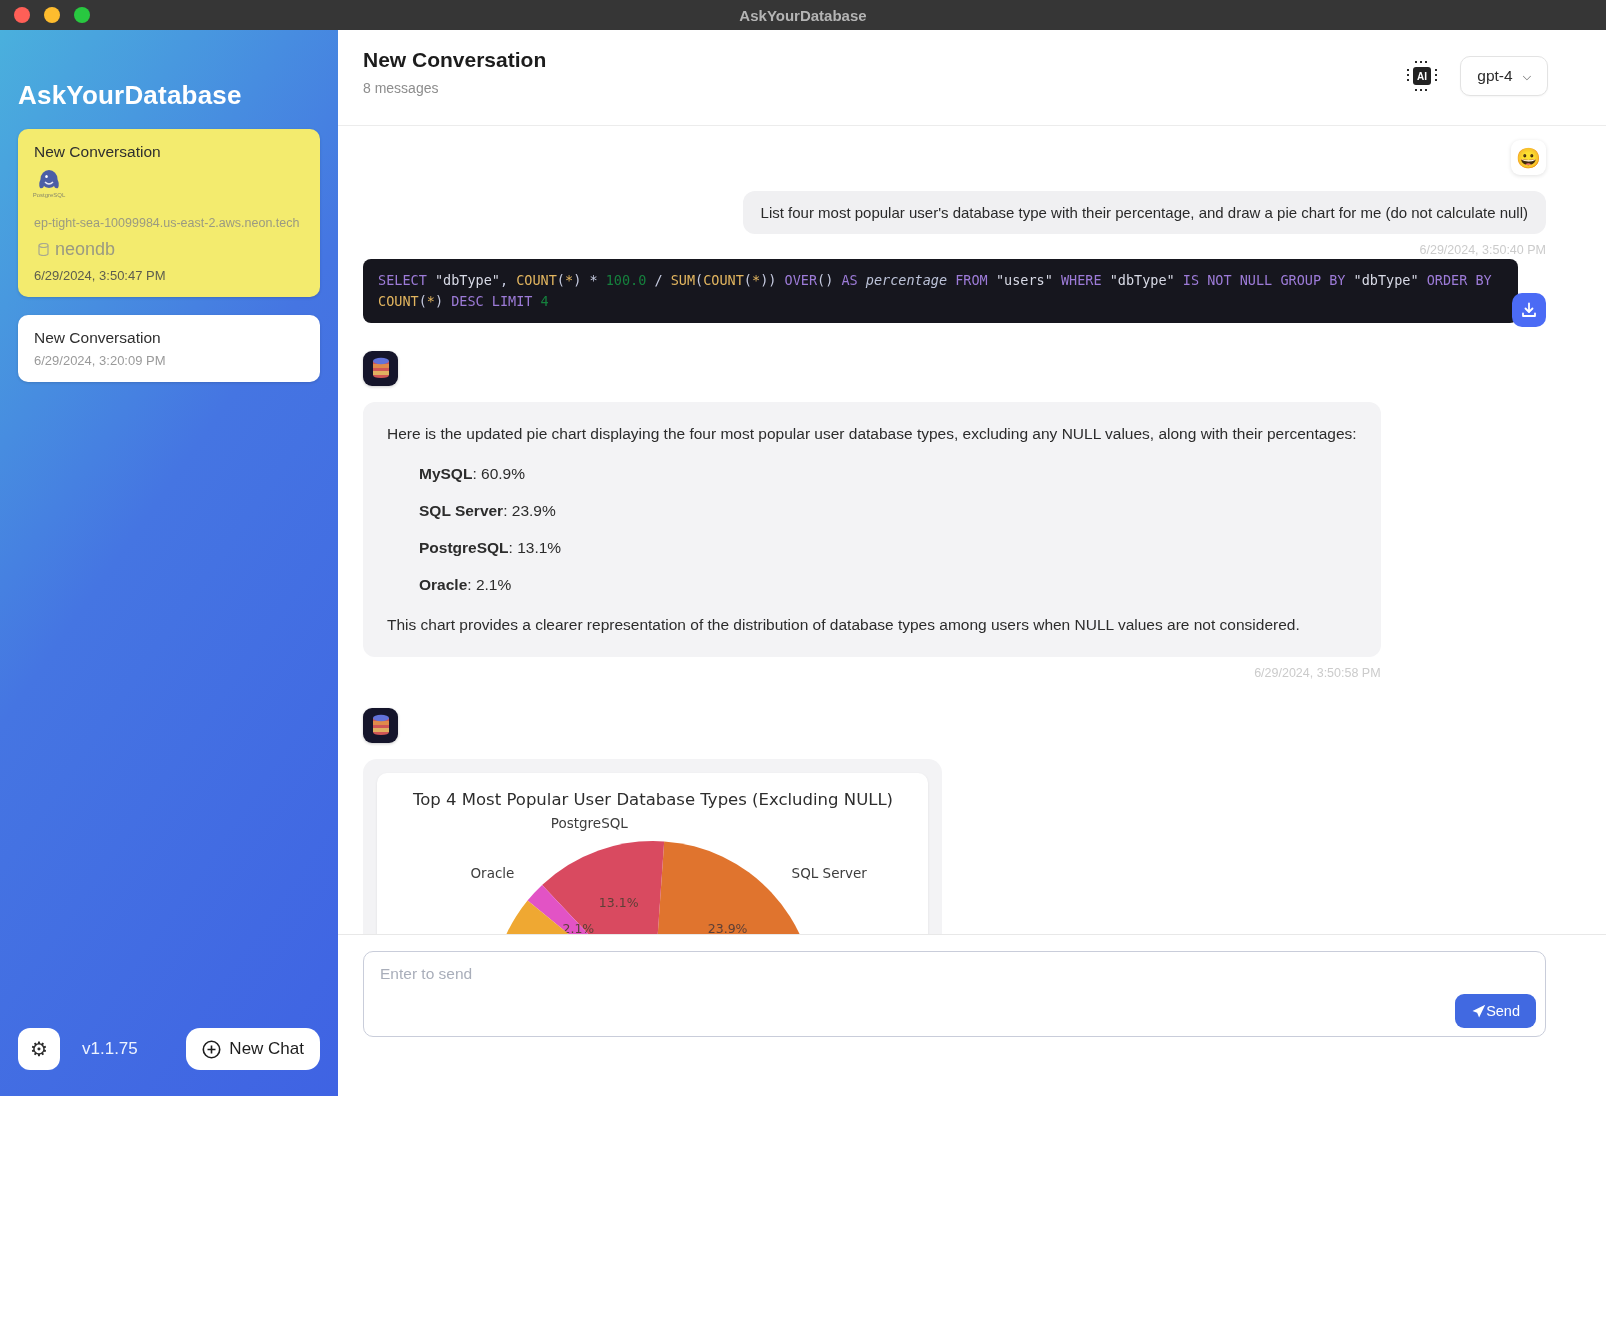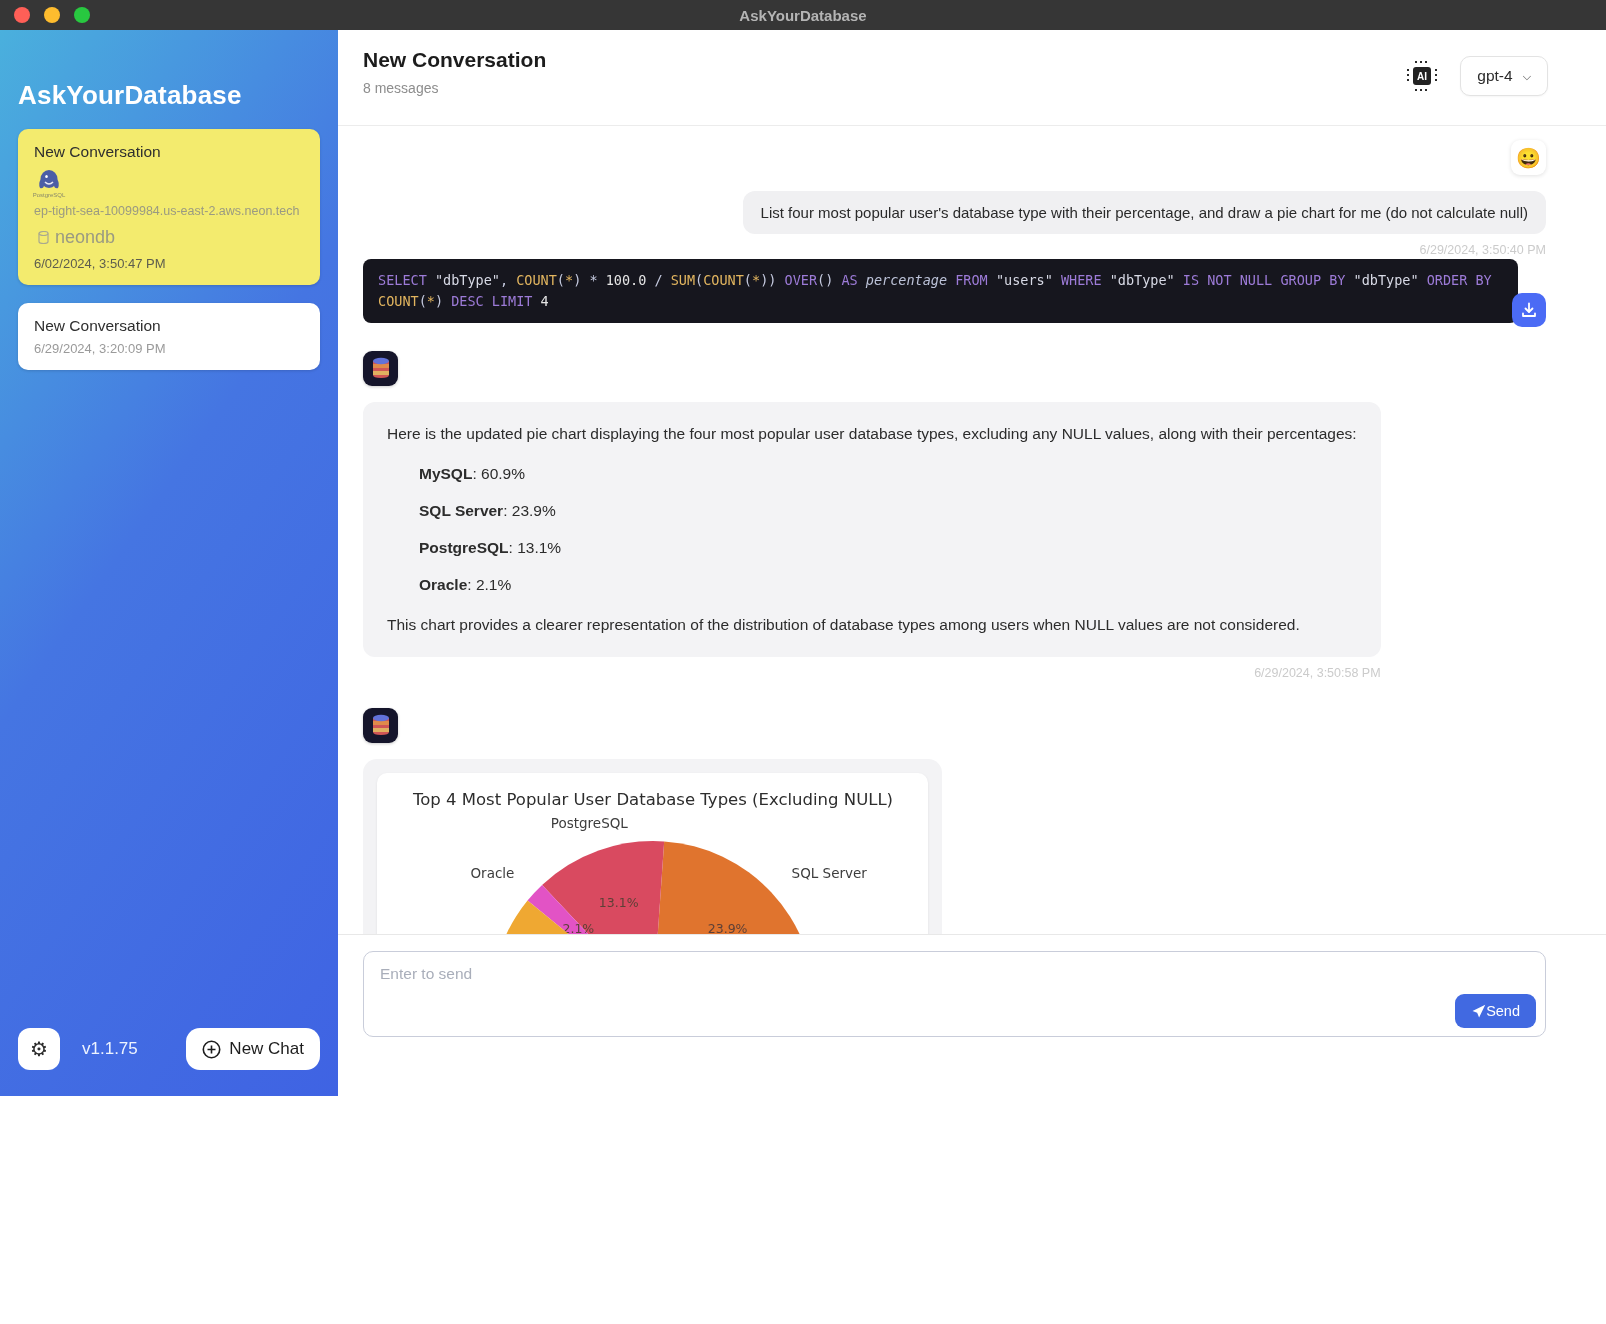--- a/index.html
+++ b/index.html
@@ -20,21 +20,21 @@
   
   .sidebar { width:338px; flex:0 0 auto; background:linear-gradient(125deg,#4ab0dd 0%,#4575e2 45%,#3f63e3 100%); padding:50px 18px 26px 18px; display:flex; flex-direction:column; position:relative; }
   .sb-title { color:#fff; font-size:26px; font-weight:bold; letter-spacing:.2px; }
   .sb-tagline { color:#eef4ff; font-size:13.5px; line-height:1.5; margin-top:10px; max-width:280px; }
   .conv-card { border-radius:10px; padding:14px 16px; margin-top:18px; cursor:pointer; box-shadow:0 1px 3px rgba(0,0,0,.15); }
   .conv-card.active { background:#f3eb6e; }
   .conv-card.inactive { background:#ffffff; }
   .conv-title { font-size:15.5px; color:#2f2f2f; }
   .conv-dbicon { margin-top:8px; width:30px; display:flex; flex-direction:column; align-items:center; }
   .conv-dbicon .cap { font-size:6px; color:#8a8a6a; margin-top:1px; white-space:nowrap; }
-  .conv-host { font-size:12.5px; color:#9a9a82; line-height:1.5; margin-top:4px; word-break:break-all; }
+  .conv-host { font-size:12.5px; color:#9a9a82; line-height:1.5; margin-top:16px; word-break:break-all; }
   .conv-dbname { display:flex; align-items:center; gap:6px; font-size:18px; color:#9a9a82; margin-top:6px; padding-left:4px; }
   .conv-time { font-size:13px; color:#5d5d4e; margin-top:8px; }
   .conv-card.inactive .conv-time { color:#9a9a9a; margin-top:6px; }
   .sb-footer { margin-top:auto; display:flex; align-items:center; }
   .gear-btn { width:42px; height:42px; background:#fff; border-radius:12px; display:flex; align-items:center; justify-content:center; font-size:20px; color:#2c2c2c; cursor:pointer; }
   .version { color:#eef4ff; font-size:17px; margin-left:22px; }
   .newchat-btn { margin-left:auto; background:#fff; border:none; border-radius:14px; padding:11px 16px; display:flex; align-items:center; gap:8px; font-size:17px; color:#1d1d1d; cursor:pointer; font-family:inherit; }
 
   
   .main { flex:1; display:flex; flex-direction:column; min-width:0; background:#fff; }
@@ -51,21 +51,21 @@
   .row-user { display:flex; flex-direction:column; align-items:flex-end; }
   .avatar { width:35px; height:35px; border-radius:9px; display:flex; align-items:center; justify-content:center; }
   .avatar-user { background:#fff; box-shadow:0 1px 4px rgba(0,0,0,.12); font-size:20px; }
   .avatar-ai { background:#15152b; box-shadow:0 1px 3px rgba(0,0,0,.2); }
   .bubble-user { margin-top:16px; background:#f0f0f2; border-radius:12px; padding:13px 18px; font-size:15px; color:#2a2a2a; max-width:1100px; }
   .timestamp { font-size:12.5px; color:#cbcbcb; margin-top:9px; }
   .ts-right { align-self:flex-end; text-align:right; }
 
   .code-row { position:relative; margin-top:2px; }
   .code-block { margin-right:28px; background:#16161e; border-radius:8px; padding:11px 15px; font-family:"DejaVu Sans Mono", monospace; font-size:13.5px; line-height:1.55; color:#c6cbe0; word-break:break-word; }
-  .tk-kw{ color:#9d7bd8; } .tk-fn{ color:#e2b55f; } .tk-str{ color:#d8dae6; } .tk-num{ color:#e5e5e5; } .tk-pn{ color:#c6cbe0; } .tk-id{ color:#bcc2d8; font-style:italic; }
+  .tk-kw{ color:#9d7bd8; } .tk-fn{ color:#e2b55f; } .tk-str{ color:#d8dae6; } .tk-num{ color:#15803d; } .tk-pn{ color:#c6cbe0; } .tk-id{ color:#bcc2d8; font-style:italic; }
   .dl-btn { position:absolute; right:0; top:34px; width:34px; height:34px; border:none; border-radius:10px; background:#4b6bf5; display:flex; align-items:center; justify-content:center; cursor:pointer; }
 
   .row-ai { display:flex; flex-direction:column; align-items:flex-start; margin-top:28px; }
   .ai-group { display:flex; flex-direction:column; max-width:1110px; }
   .bubble-ai { margin-top:16px; background:#f3f3f5; border-radius:12px; padding:20px 24px; font-size:15.5px; color:#2c2c2c; line-height:1.55; }
   .ai-list { margin:16px 0 16px 32px; }
   .ai-list-item { margin-bottom:13px; font-size:15.5px; color:#2c2c2c; }
   .ai-list-item b { font-weight:bold; }
 
   .bubble-chart { margin-top:16px; background:#f3f3f5; border-radius:14px; padding:14px; width:fit-content; }
@@ -110,21 +110,21 @@
           <span class="cap">PostgreSQL</span>
         </div>
         <div class="conv-host">ep-tight-sea-10099984.us-east-2.aws.neon.tech</div>
         <div class="conv-dbname">
           <svg width="11" height="13" viewBox="0 0 11 13">
               <ellipse cx="5.5" cy="2.5" rx="4.5" ry="2" fill="none" stroke="#a8a890" stroke-width="1.2"></ellipse>
               <path d="M1 2.5v8 q0 2 4.5 2 q4.5 0 4.5 -2 v-8" fill="none" stroke="#a8a890" stroke-width="1.2"></path>
             </svg>
           <span>neondb</span>
         </div>
-        <div class="conv-time">6/02/2024, 3:50:47 PM</div>
+        <div class="conv-time">6/29/2024, 3:50:47 PM</div>
       </div>
 
       <div class="conv-card inactive">
         <div class="conv-title">New Conversation</div>
         <div class="conv-time">6/29/2024, 3:20:09 PM</div>
       </div>
 
       <div class="sb-footer">
         <div class="gear-btn">
           <span>⚙</span>

